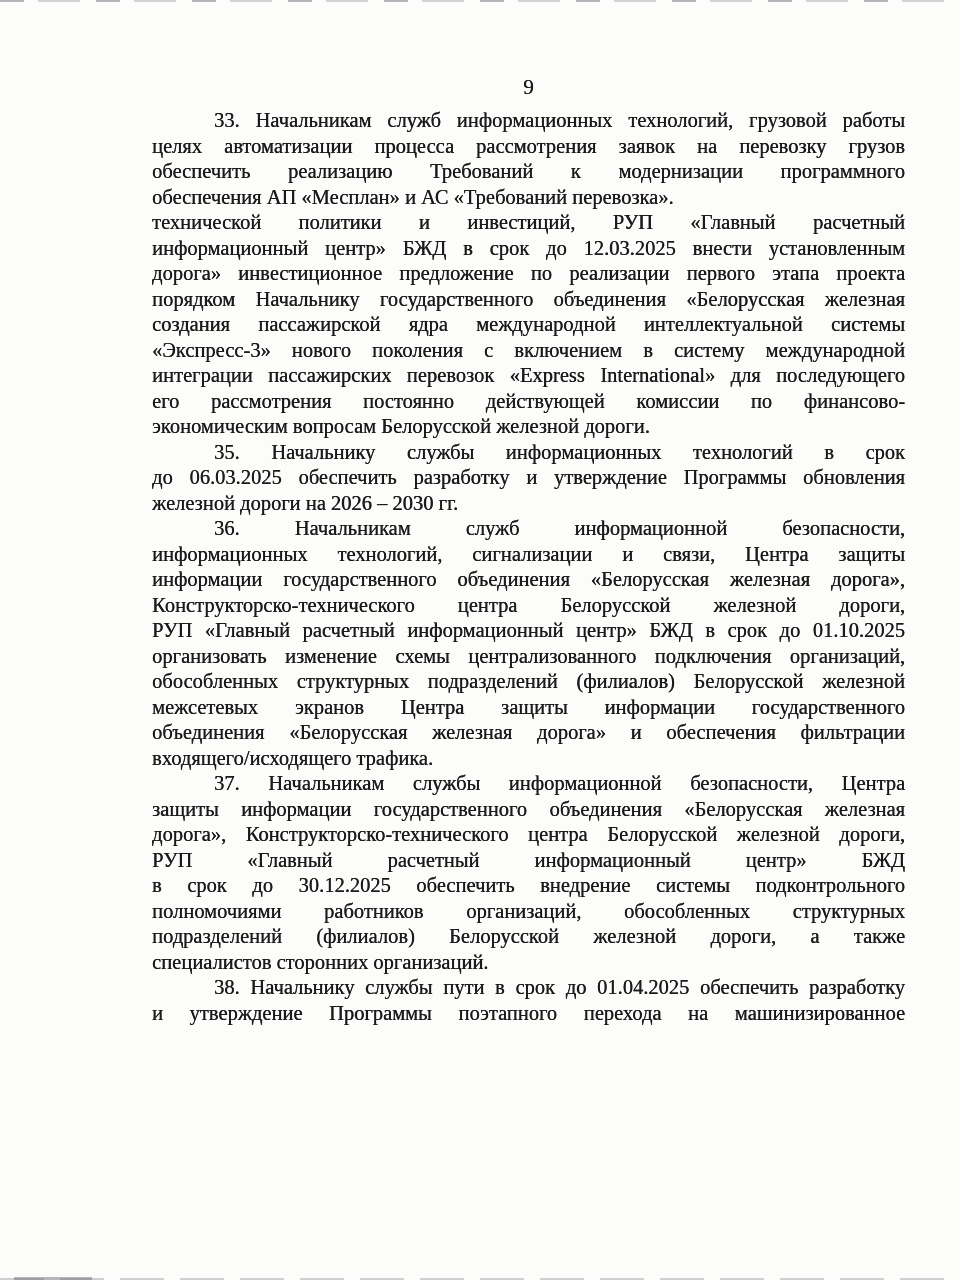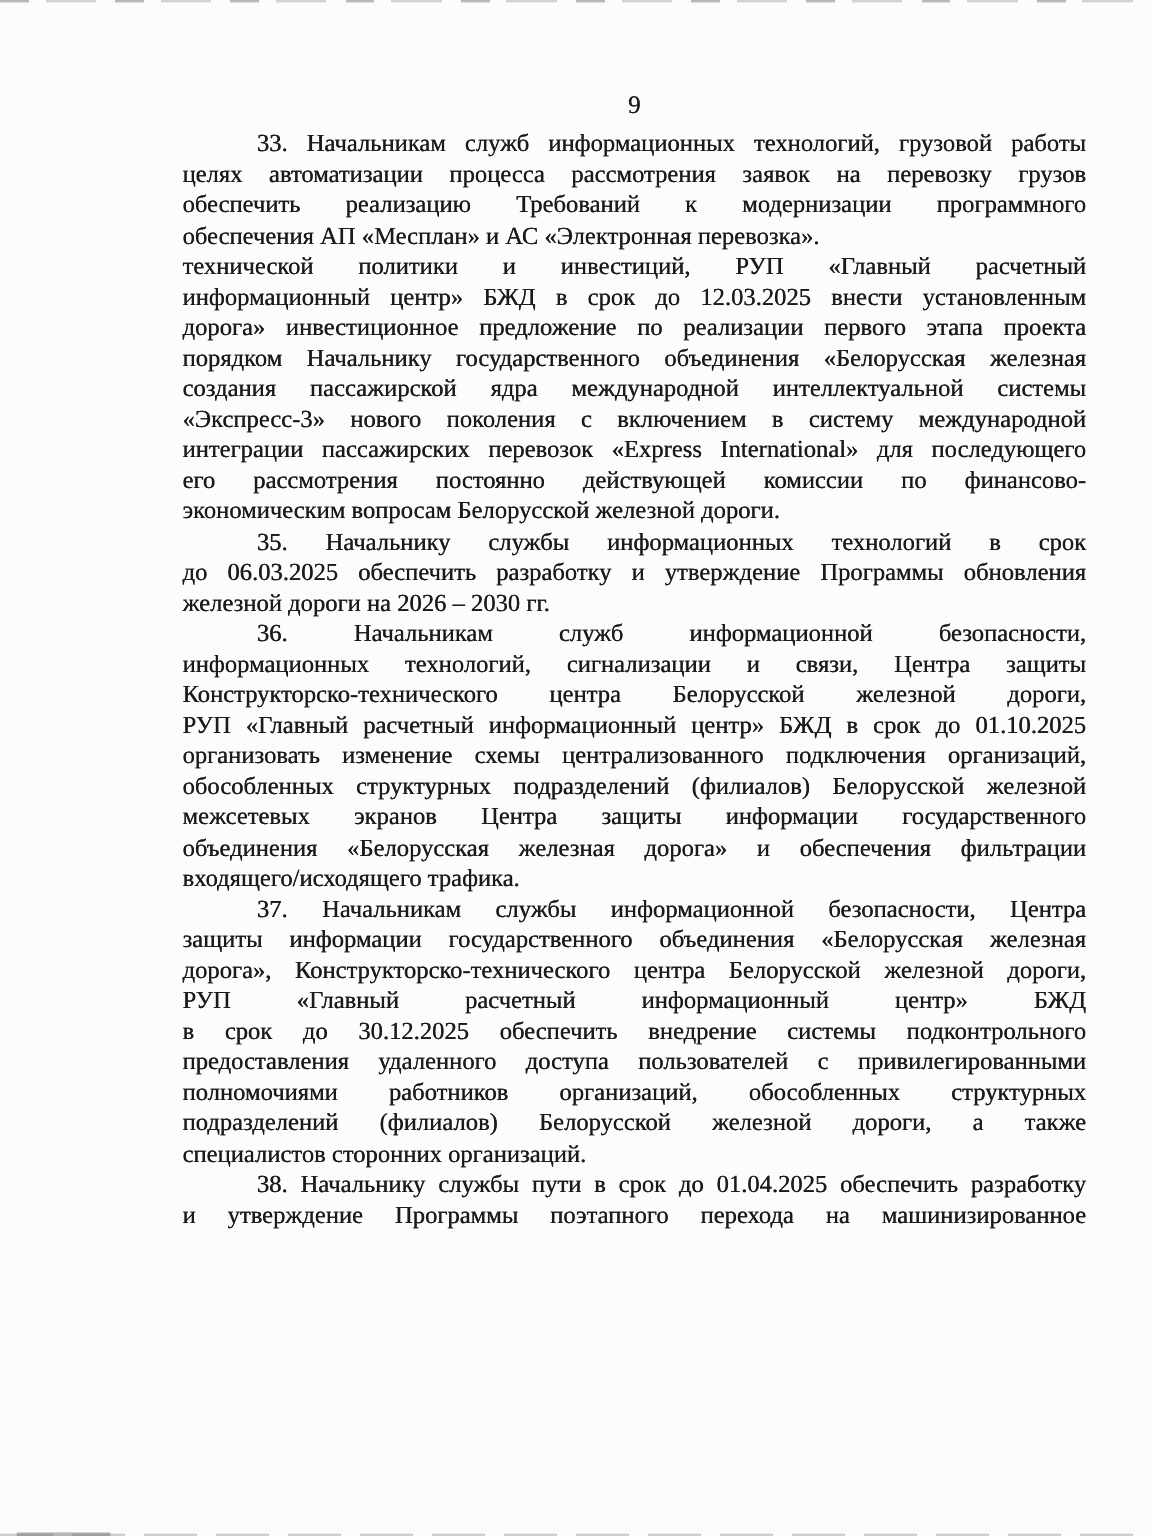--- a/index.html
+++ b/index.html
@@ -73,56 +73,56 @@
 
 <div class="page">
   <div class="edge-top"></div>
   <div class="content">
     <div class="page-number">9</div>
     <div id="doc-body">
         <div class="para">
           <div class="line j first">33. Начальникам служб информационных технологий, грузовой работы</div>
           <div class="line j">целях автоматизации процесса рассмотрения заявок на перевозку грузов</div>
           <div class="line j">обеспечить реализацию Требований к модернизации программного</div>
-          <div class="line">обеспечения АП «Месплан» и АС «Электронная перевозка».</div>
+          <div class="line">обеспечения АП «Месплан» и АС «Требований перевозка».</div>
         </div>
         <div class="para">
           <div class="line j">технической политики и инвестиций, РУП «Главный расчетный</div>
           <div class="line j">информационный центр» БЖД в срок до 12.03.2025 внести установленным</div>
           <div class="line j">дорога» инвестиционное предложение по реализации первого этапа проекта</div>
           <div class="line j">порядком Начальнику государственного объединения «Белорусская железная</div>
           <div class="line j">создания пассажирской ядра международной интеллектуальной системы</div>
           <div class="line j">«Экспресс-3» нового поколения с включением в систему международной</div>
           <div class="line j">интеграции пассажирских перевозок «Express International» для последующего</div>
           <div class="line j">его рассмотрения постоянно действующей комиссии по финансово-</div>
           <div class="line">экономическим вопросам Белорусской железной дороги.</div>
         </div>
         <div class="para">
           <div class="line j first">35. Начальнику службы информационных технологий в срок</div>
           <div class="line j">до 06.03.2025 обеспечить разработку и утверждение Программы обновления</div>
           <div class="line">железной дороги на 2026 – 2030 гг.</div>
         </div>
         <div class="para">
           <div class="line j first">36. Начальникам служб информационной безопасности,</div>
           <div class="line j">информационных технологий, сигнализации и связи, Центра защиты</div>
+          <div class="line j">информации государственного объединения «Белорусская железная дорога»,</div>
           <div class="line j">Конструкторско-технического центра Белорусской железной дороги,</div>
           <div class="line j">РУП «Главный расчетный информационный центр» БЖД в срок до 01.10.2025</div>
           <div class="line j">организовать изменение схемы централизованного подключения организаций,</div>
           <div class="line j">обособленных структурных подразделений (филиалов) Белорусской железной</div>
           <div class="line j">межсетевых экранов Центра защиты информации государственного</div>
           <div class="line j">объединения «Белорусская железная дорога» и обеспечения фильтрации</div>
           <div class="line">входящего/исходящего трафика.</div>
         </div>
         <div class="para">
           <div class="line j first">37. Начальникам службы информационной безопасности, Центра</div>
           <div class="line j">защиты информации государственного объединения «Белорусская железная</div>
           <div class="line j">дорога», Конструкторско-технического центра Белорусской железной дороги,</div>
           <div class="line j">РУП «Главный расчетный информационный центр» БЖД</div>
           <div class="line j">в срок до 30.12.2025 обеспечить внедрение системы подконтрольного</div>
-          <div class="line j">предоставления удаленного доступа пользователей с привилегированными</div>
           <div class="line j">полномочиями работников организаций, обособленных структурных</div>
           <div class="line j">подразделений (филиалов) Белорусской железной дороги, а также</div>
           <div class="line">специалистов сторонних организаций.</div>
         </div>
         <div class="para">
           <div class="line j first">38. Начальнику службы пути в срок до 01.04.2025 обеспечить разработку</div>
           <div class="line j">и утверждение Программы поэтапного перехода на машинизированное</div>
         </div>
       </div>
   </div>

